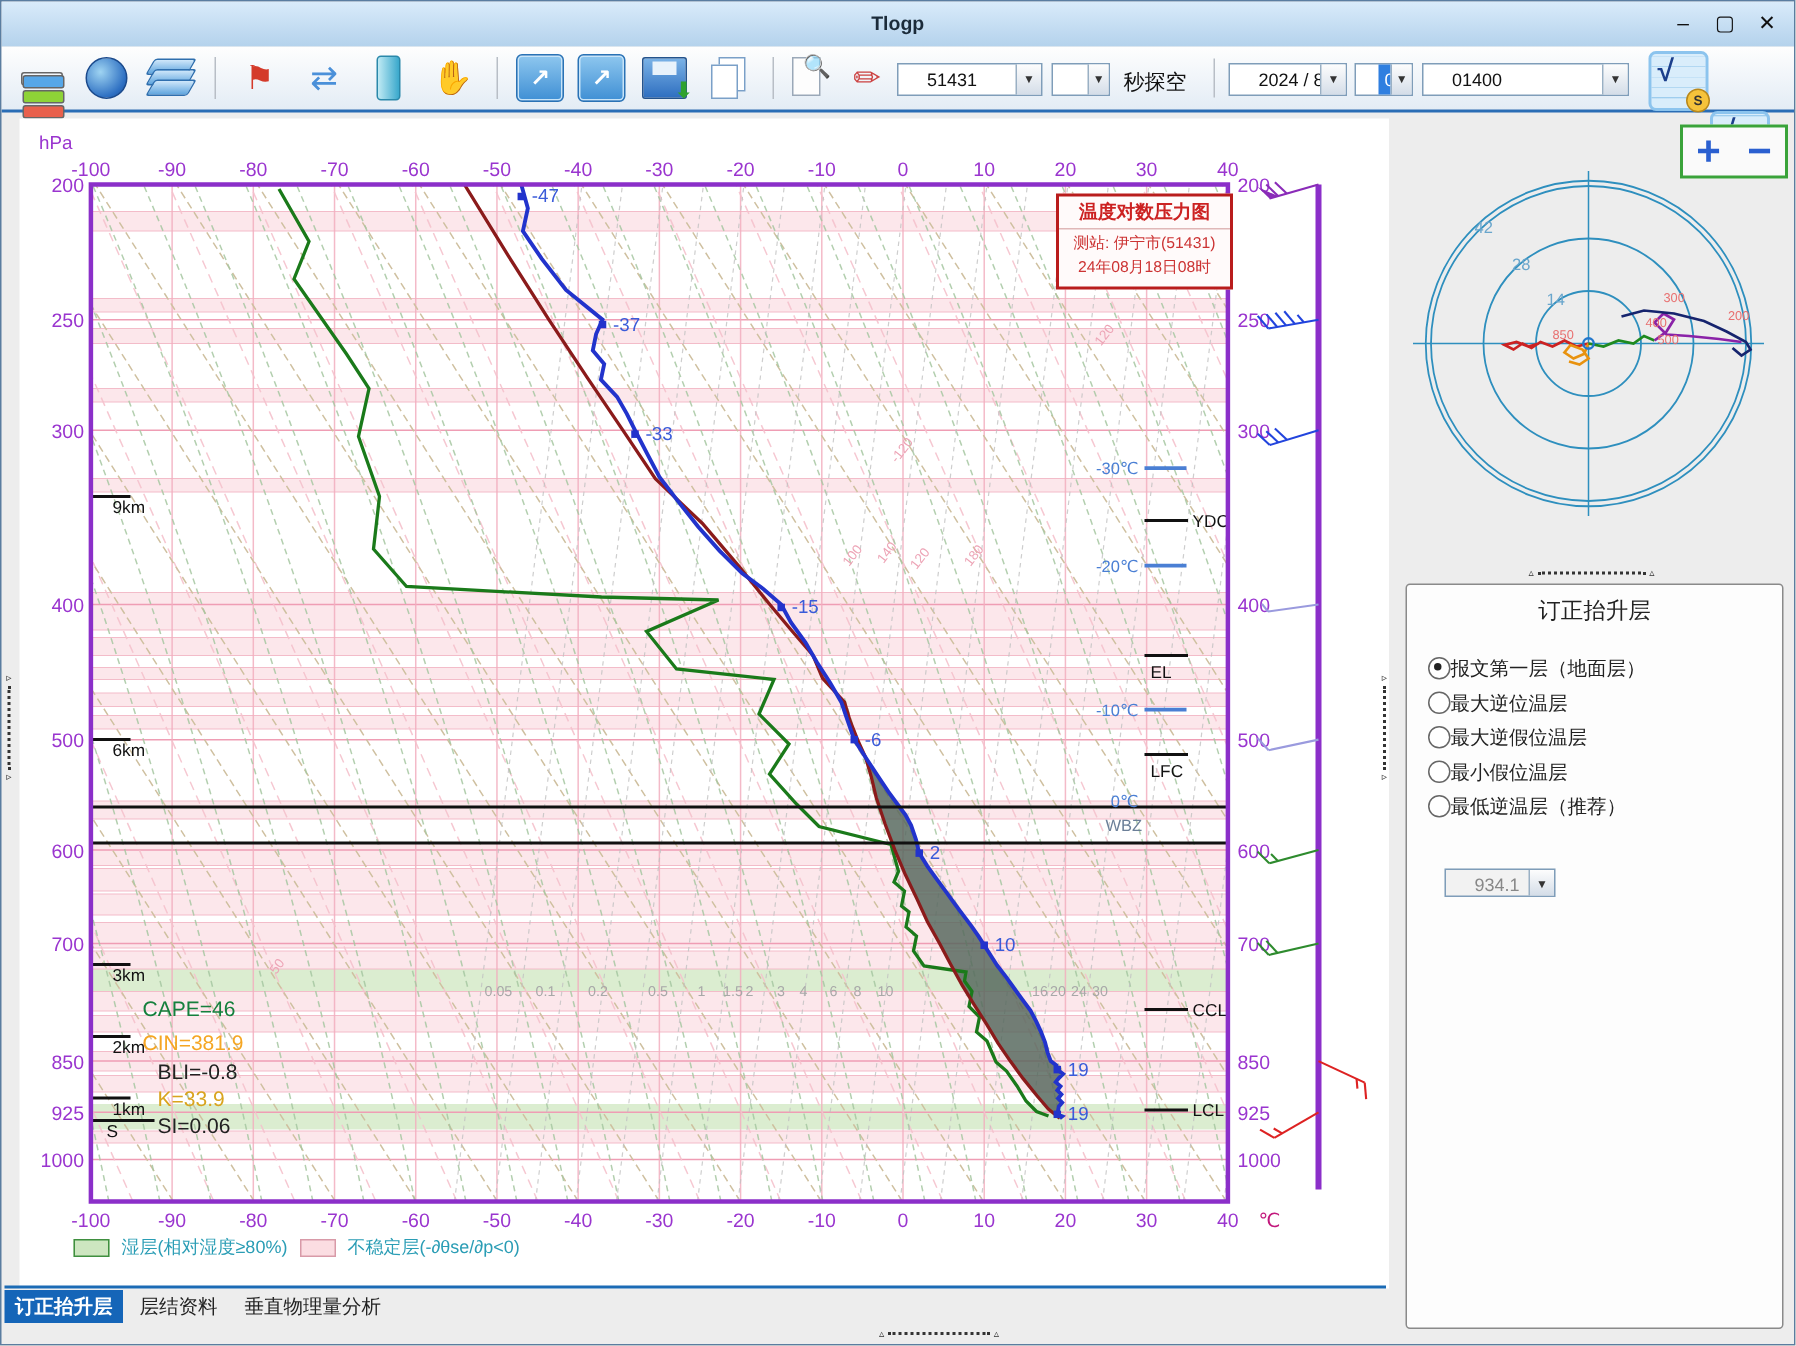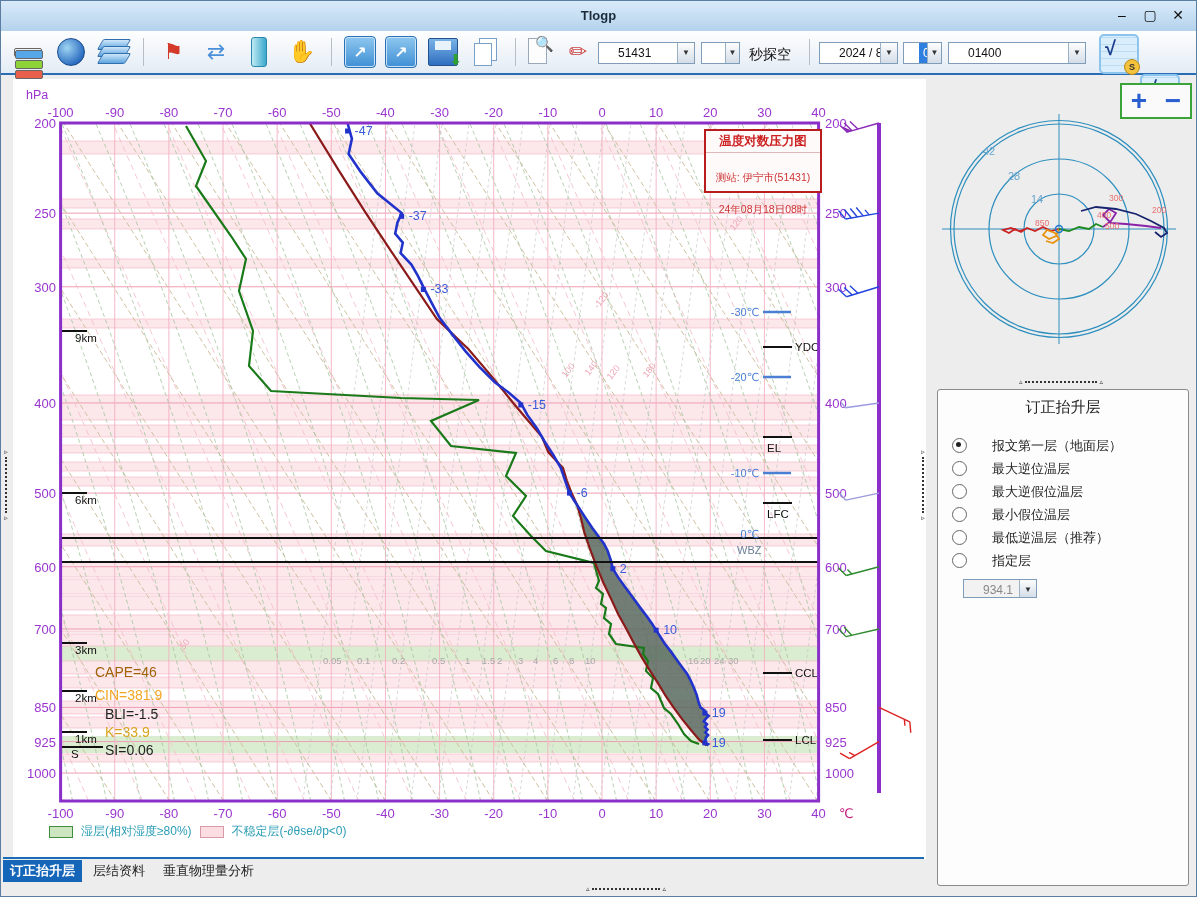--- a/index.html
+++ b/index.html
@@ -32,38 +32,38 @@
   .combo .btn{width:16px;border-left:1px solid #9ab0c4;background:linear-gradient(#fdfdfd,#d4dde8);font-size:8px;color:#333;text-align:center;line-height:20px;}
   .tlabel{font-size:14px;color:#111;}
   .smbtn{width:36px;height:36px;border:2px solid #8cc4ee;border-radius:5px;background:repeating-linear-gradient(0deg,#d9edfb,#d9edfb 6px,#9ecdee 7px),repeating-linear-gradient(90deg,transparent,transparent 6px,#9ecdee 7px);position:relative;}
   .smbtn .curve{position:absolute;left:4px;top:1px;color:#1b3f8c;font-size:20px;font-weight:bold;}
   .smbtn .badge{position:absolute;right:-3px;bottom:-3px;width:14px;height:14px;background:#f5c33b;border:1px solid #b8881c;border-radius:50%;font-size:9px;font-weight:bold;text-align:center;line-height:14px;color:#333;}
   
   #chart-panel{position:absolute;left:12px;top:78px;width:913px;height:780px;background:#fff;}
   #skewt{position:absolute;left:12px;top:80px;}
   #infobox{position:absolute;left:703px;top:128px;width:114px;height:60px;background:#fffafa;border:2px solid #b91c1c;text-align:center;}
   #infobox .t{font-size:12.5px;font-weight:bold;color:#cc2222;margin-top:2px;border-bottom:1px solid #e0b8b8;padding-bottom:2px;}
-  #infobox .l{font-size:10.5px;color:#cc3333;margin-top:18px;white-space:nowrap;}
+  #infobox .l{font-size:10.5px;color:#cc3333;margin-top:2px;white-space:nowrap;}
   #indices span{position:absolute;font-size:14px;white-space:nowrap;}
   #legend{position:absolute;left:48px;top:822px;font-size:12px;color:#2a9db5;display:flex;align-items:center;gap:8px;}
   .sw{display:inline-block;width:22px;height:10px;border:1px solid #777;}
   
   #tabbar{position:absolute;left:2px;top:856px;width:921px;border-top:2px solid #1b6bb5;padding-top:1px;display:flex;gap:4px;font-size:13px;}
   .tab{padding:2px 7px;color:#222;cursor:default;white-space:nowrap;}
   .tab.active{background:#1565b8;color:#fff;font-weight:bold;}
   
   #hodo{position:absolute;left:930px;top:76px;}
   #plusminus{position:absolute;left:1119px;top:82px;width:68px;height:32px;background:#fafafa;border:2px solid #3aa33a;display:flex;align-items:center;justify-content:space-around;}
   #plusminus span{color:#2a5fd0;font-size:28px;font-weight:bold;line-height:26px;}
   #options{position:absolute;left:936px;top:388px;width:252px;height:497px;background:#fdfdfd;border:1px solid #8a8a8a;border-radius:3px;box-sizing:border-box;}
   #options .ptitle{text-align:center;font-size:15px;color:#222;margin-top:8px;margin-bottom:17px;}
   .optrow{display:flex;align-items:center;height:23px;padding-left:14px;}
   .radio{width:13px;height:13px;border-radius:50%;border:1px solid #666;background:#fff;position:relative;flex:none;}
   .radio.on:after{content:"";position:absolute;left:3px;top:3px;width:5px;height:5px;border-radius:50%;background:#222;}
-  .optrow label{font-size:13px;color:#222;margin-left:25px;white-space:nowrap;}
+  .optrow label{font-size:13px;color:#222;margin-left:0;white-space:nowrap;}
   #layercombo{left:962px;top:578px;width:74px;height:19px;background:#f2f2f2;}
   #layercombo .val{color:#888;}
   
   .vsplit{position:absolute;width:10px;display:flex;flex-direction:column;align-items:center;color:#333;font-size:7px;}
   .vsplit .dots{flex:1;border-left:2px dotted #333;width:0;margin:1px 0;}
   .hsplit{position:absolute;height:10px;display:flex;align-items:center;color:#333;font-size:7px;}
   .hsplit .dots{flex:1;border-top:2px dotted #333;height:0;margin:0 2px;}
   text{font-family:"Liberation Sans","DejaVu Sans",sans-serif;}
 </style>
 </head>
@@ -543,23 +543,23 @@
       </g>
     </svg>
 
   <div id="infobox">
     <div class="t">温度对数压力图</div>
     <div class="l">测站: 伊宁市(51431)</div>
     <div class="l">24年08月18日08时</div>
   </div>
 
   <div id="indices">
-      <span style="left: 94px; top: 663px; color: #a16207;">CAPE=46</span>
+      <span style="left: 94px; top: 663px; color: #15803d;">CAPE=46</span>
       <span style="left: 94px; top: 686px; color: rgb(245, 166, 35);">CIN=381.9</span>
-      <span style="left: 104px; top: 705px; color: rgb(34, 34, 34);">BLI=-1.5</span>
+      <span style="left: 104px; top: 705px; color: rgb(34, 34, 34);">BLI=-0.8</span>
       <span style="left: 104px; top: 723px; color: rgb(217, 164, 30);">K=33.9</span>
       <span style="left: 104px; top: 741px; color: rgb(34, 34, 34);">SI=0.06</span>
     </div>
 
   <div id="legend">
       <span class="sw" style="background: rgb(205, 230, 192); border-color: rgb(63, 143, 63);"></span>
       <span>湿层(相对湿度≥80%)</span>
       <span class="sw" style="background: rgb(251, 221, 226); border-color: rgb(216, 154, 168);"></span>
       <span>不稳定层(-∂θse/∂p&lt;0)</span>
     </div>
@@ -613,24 +613,20 @@
           <label>最大逆假位温层</label>
         </div>
         <div class="optrow">
           <span class="radio"></span>
           <label>最小假位温层</label>
         </div>
         <div class="optrow">
           <span class="radio"></span>
           <label>最低逆温层（推荐）</label>
         </div>
-        <div class="optrow">
-          <span class="radio"></span>
-          <label>指定层</label>
-        </div>
       </div>
   </div>
   <div class="combo" id="layercombo">
     <span class="val">934.1</span>
       <span class="btn">▼</span>
     </div>
 
   <div class="vsplit" style="left:0;top:447px;height:74px">
       <span>▹</span>
       <span class="dots"></span>

